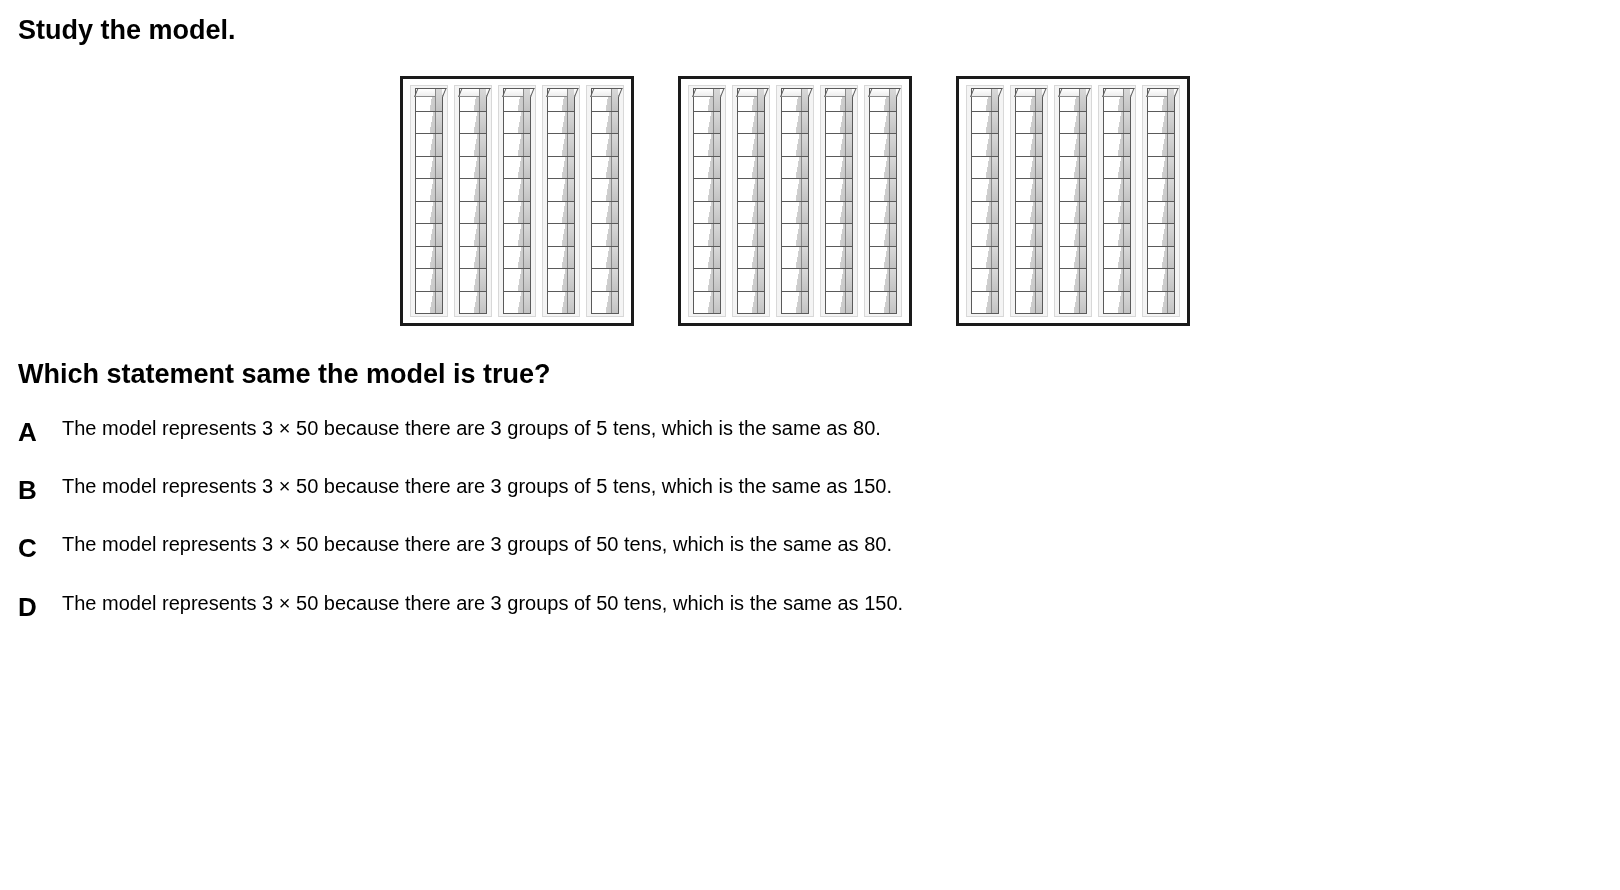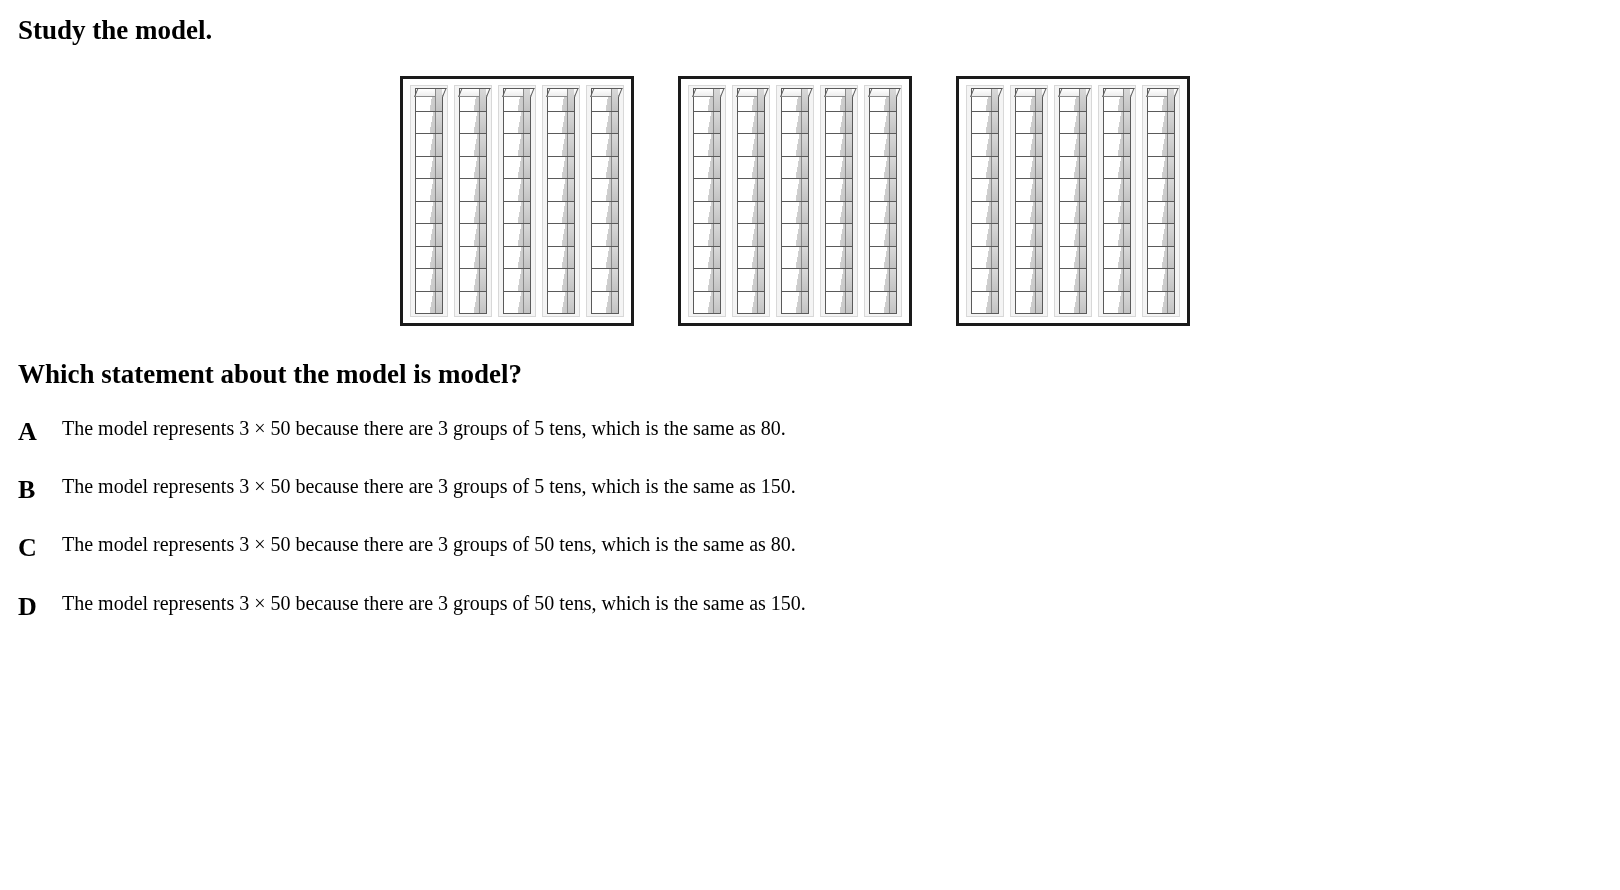--- a/index.html
+++ b/index.html
@@ -13,21 +13,20 @@
     font-family: "Liberation Sans", sans-serif;
     color: #000000;
     overflow: hidden;
   }
   .page {
     position: relative;
     width: 1620px;
     height: 890px;
     box-sizing: border-box;
     padding: 14px 18px 12px 18px;
-    font-family: Liberation Serif, serif;
   }
   .prompt-heading {
     font-size: 27px;
     font-weight: bold;
     line-height: 1.2;
     margin: 0 0 0 0;
   }
   .model-area {
     display: flex;
     justify-content: center;
@@ -353,21 +352,21 @@
             <div class="cube"></div>
             <div class="cube"></div>
             <div class="cube"></div>
             <div class="cube"></div>
           </div>
         </div>
     </div>
 
   </div>
 
-  <div class="question-heading">Which statement about the model is model?</div>
+  <div class="question-heading">Which statement same the model is true?</div>
 
   <div class="choices">
 
     <div class="choice choice-a">
       <div class="choice-letter">A</div>
       <div class="choice-text">The model represents 3 × 50 because there are 3 groups of 5 tens, which is the same as 80.</div>
     </div>
 
     <div class="choice choice-b">
       <div class="choice-letter">B</div>

